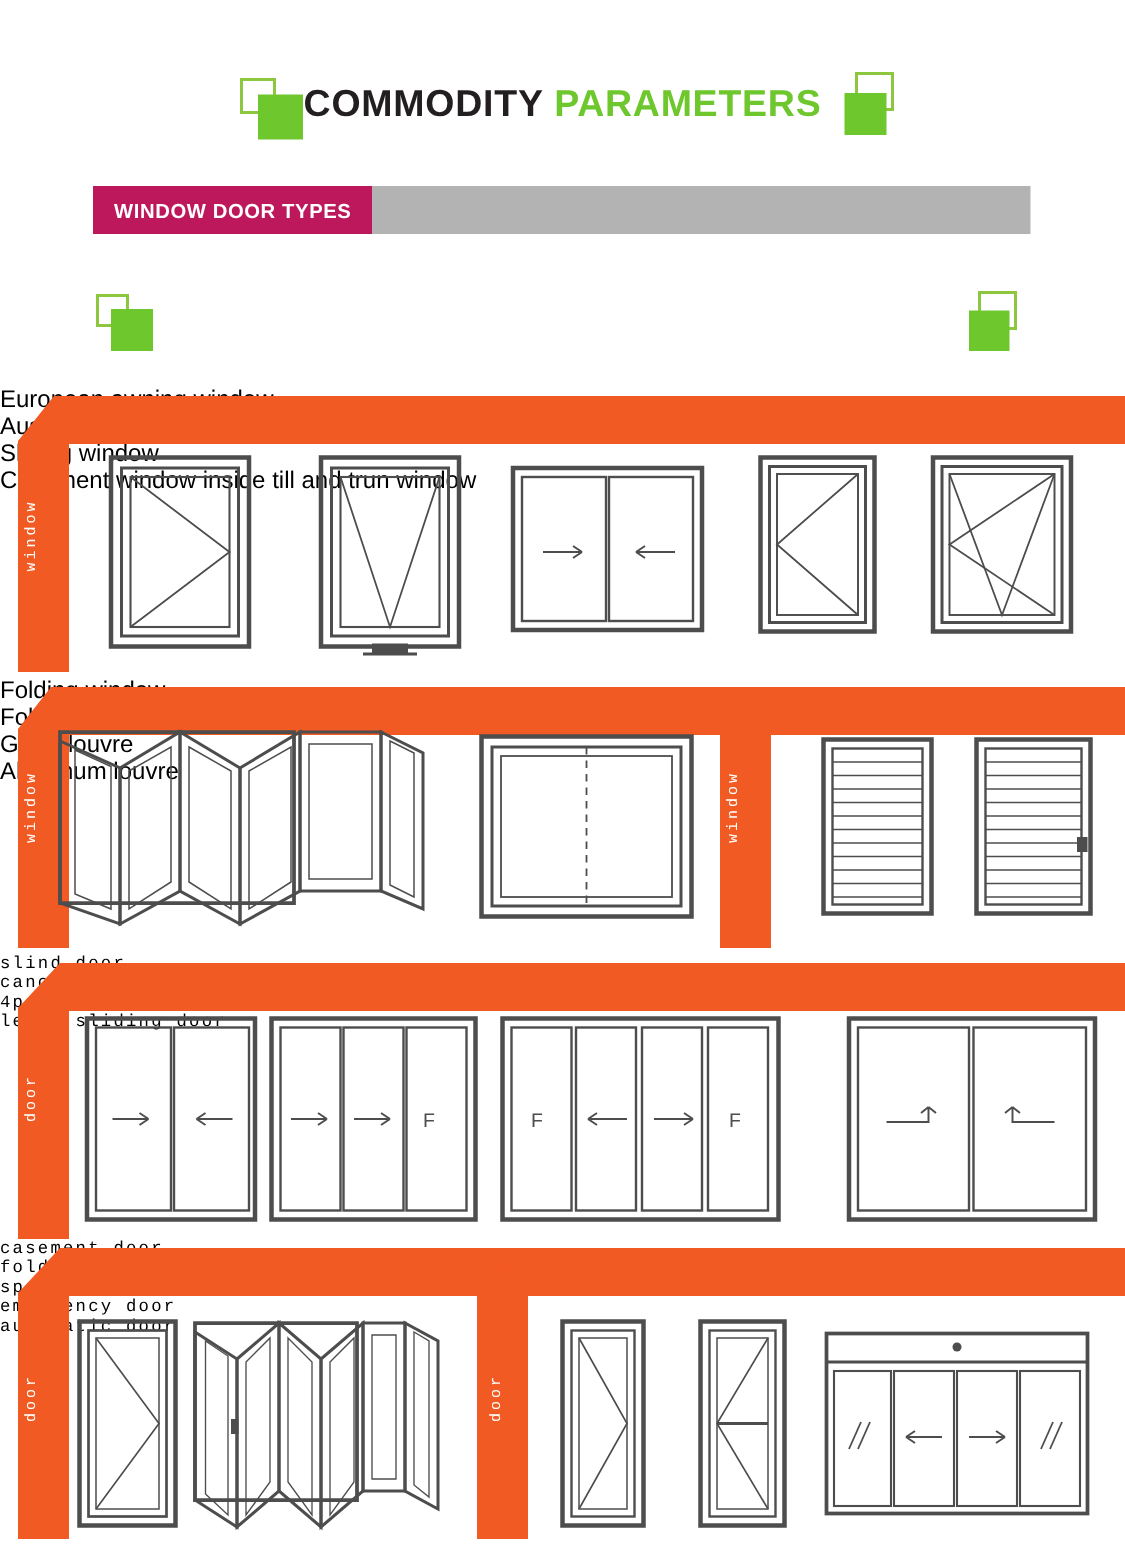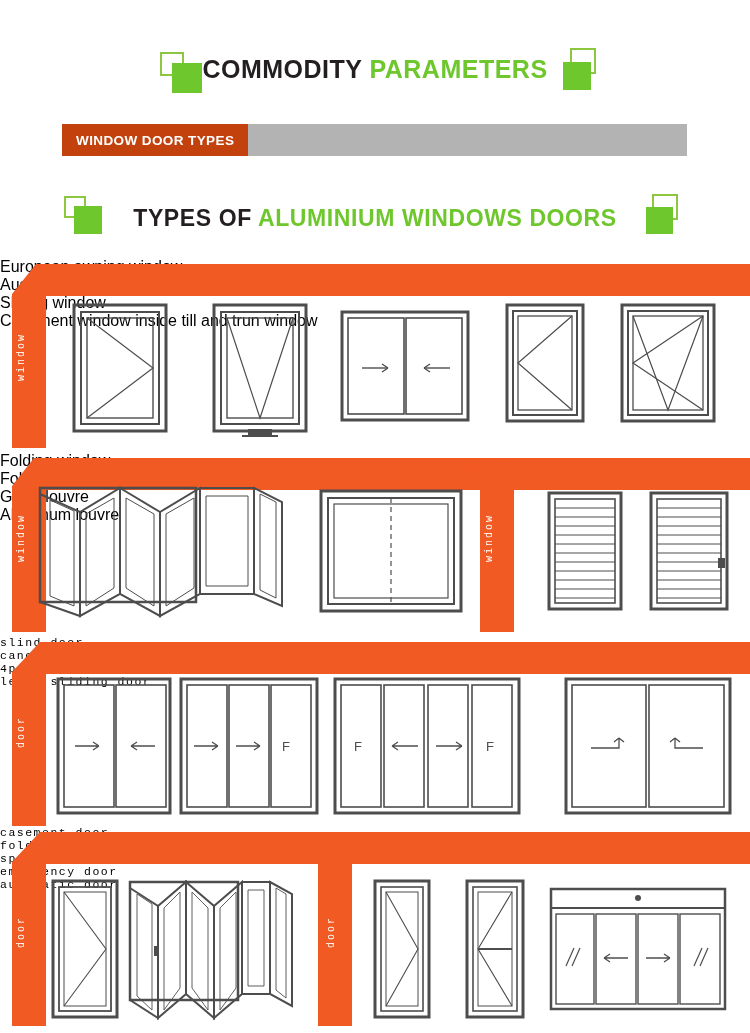--- a/index.html
+++ b/index.html
@@ -34,21 +34,21 @@
   #d1c { left: 570px; top: 48px; width: 26px; height: 26px; }
   #d1d { left: 563px; top: 62px; width: 28px; height: 28px; }
 
   
   .bar {
     position: absolute; left: 62px; top: 124px; width: 625px; height: 32px;
     background: #b3b3b3;
     display: flex; align-items: stretch;
   }
   .bar .label {
-    background: #c2410c; color: #ffffff;
+    background: #be185d; color: #ffffff;
     font-size: 13.5px; font-weight: bold; letter-spacing: .4px;
     display: flex; align-items: center; padding: 0 14px;
   }
   .bar .value {
     color: #ffffff; font-size: 13.5px;
     display: flex; align-items: center; padding-left: 20px;
   }
 
   
   .title2 {
@@ -88,21 +88,20 @@
   <div class="title1"><span class="dark">COMMODITY </span><span class="green">PARAMETERS</span></div>
 
   <div class="bar">
     <div class="label">WINDOW DOOR TYPES</div>
   </div>
 
   <div class="sq-outline" id="d2a"></div>
   <div class="sq-solid" id="d2b"></div>
   <div class="sq-outline" id="d2c"></div>
   <div class="sq-solid" id="d2d"></div>
-  <div class="title2"><span class="dark">TYPES OF </span><span class="green">ALUMINIUM WINDOWS DOORS</span></div>
 
   <div class="group" style="left:0;top:258px;width:750px;height:190px;">
     <div class="banner" style="left:0;top:0;width:750px;height:190px;">
       <svg width="750" height="190" viewBox="0 0 750 190">
         <path d="M12,36 L36,6 L750,6 L750,38 L46,38 L46,190 L12,190 Z" fill="#f15a22"></path>
       </svg>
     </div>
     <div class="vtab" style="left:16px;top:75px;">window</div>
     <div class="cap" style="left:78px;top:14px;">European awning window</div>
     <div class="cap" style="left:203px;top:14px;">Australian chain window</div>

